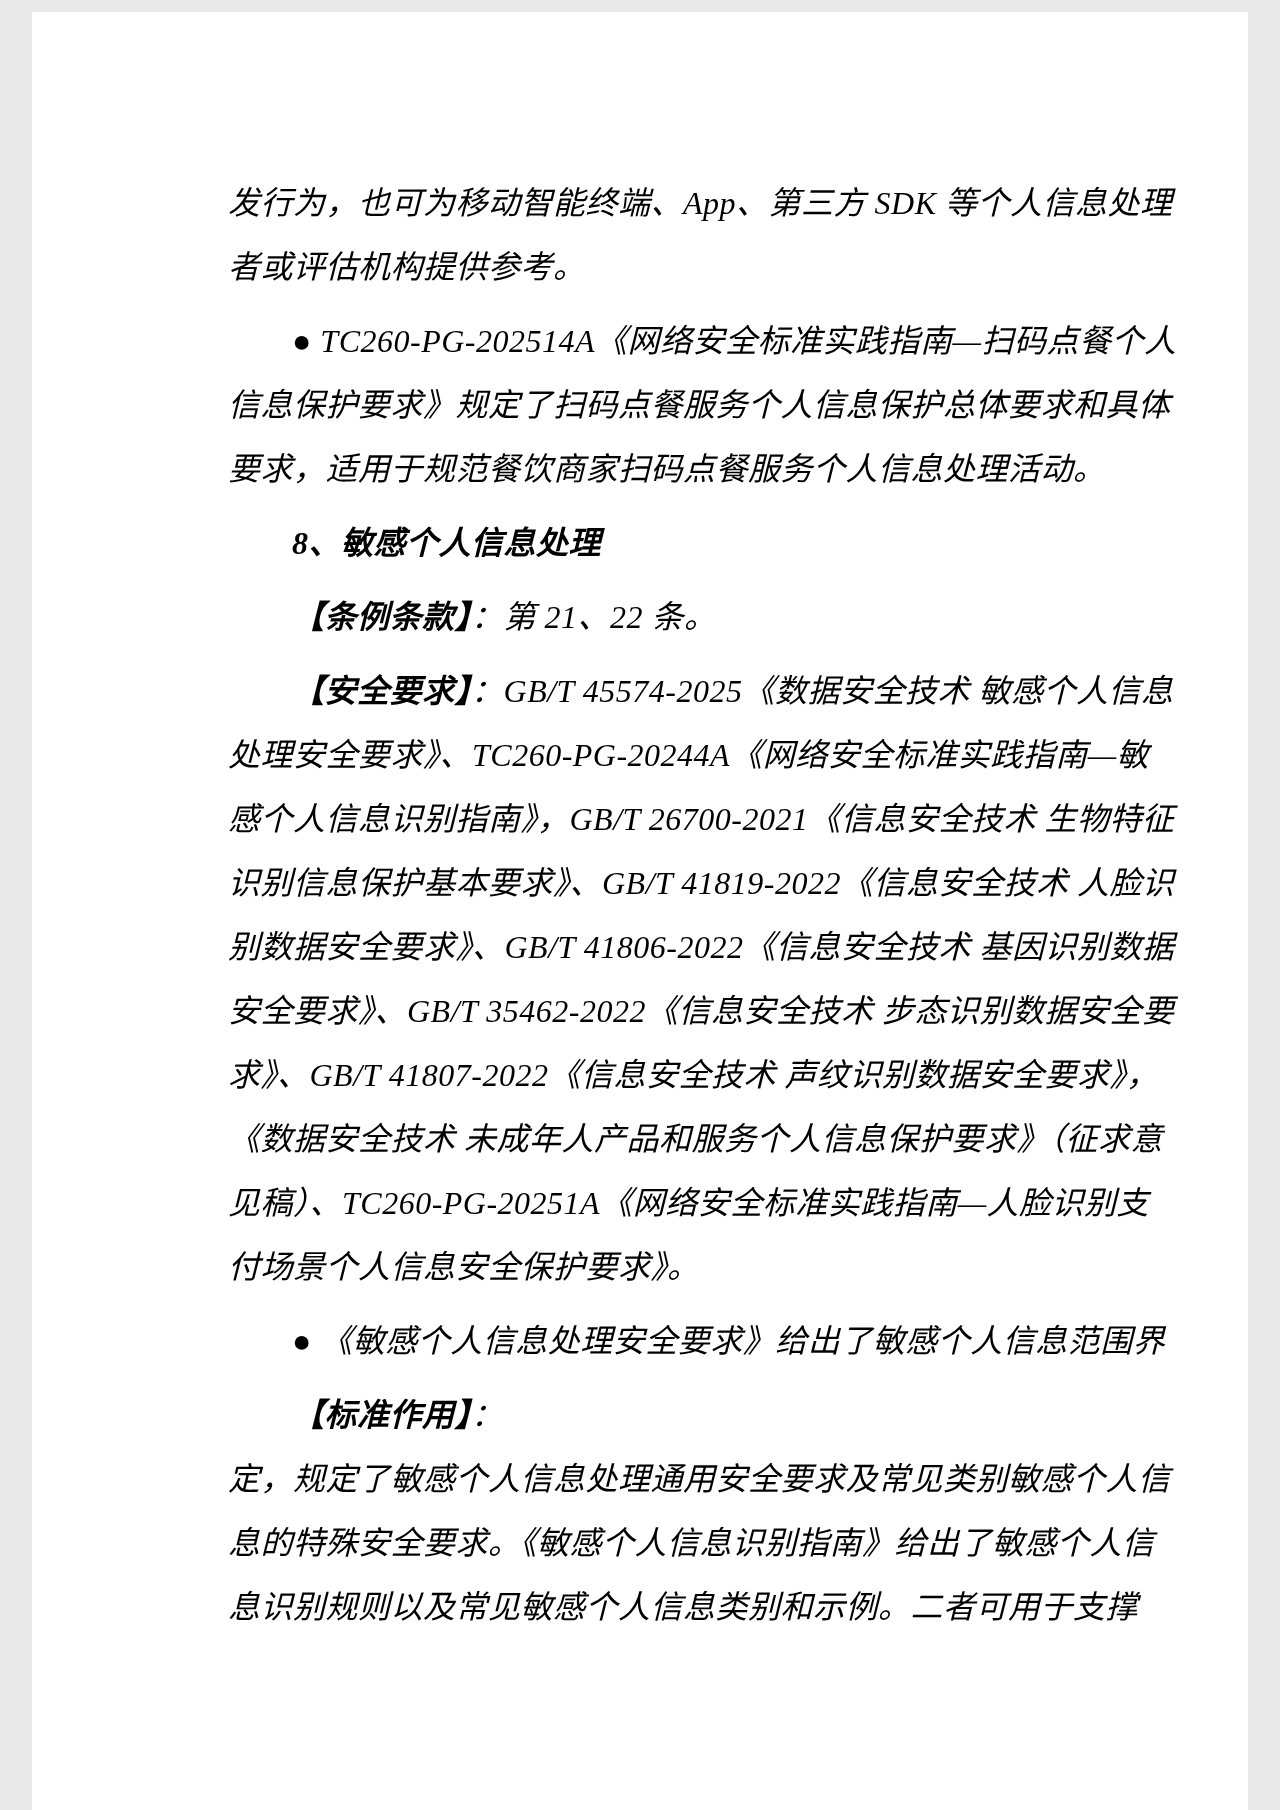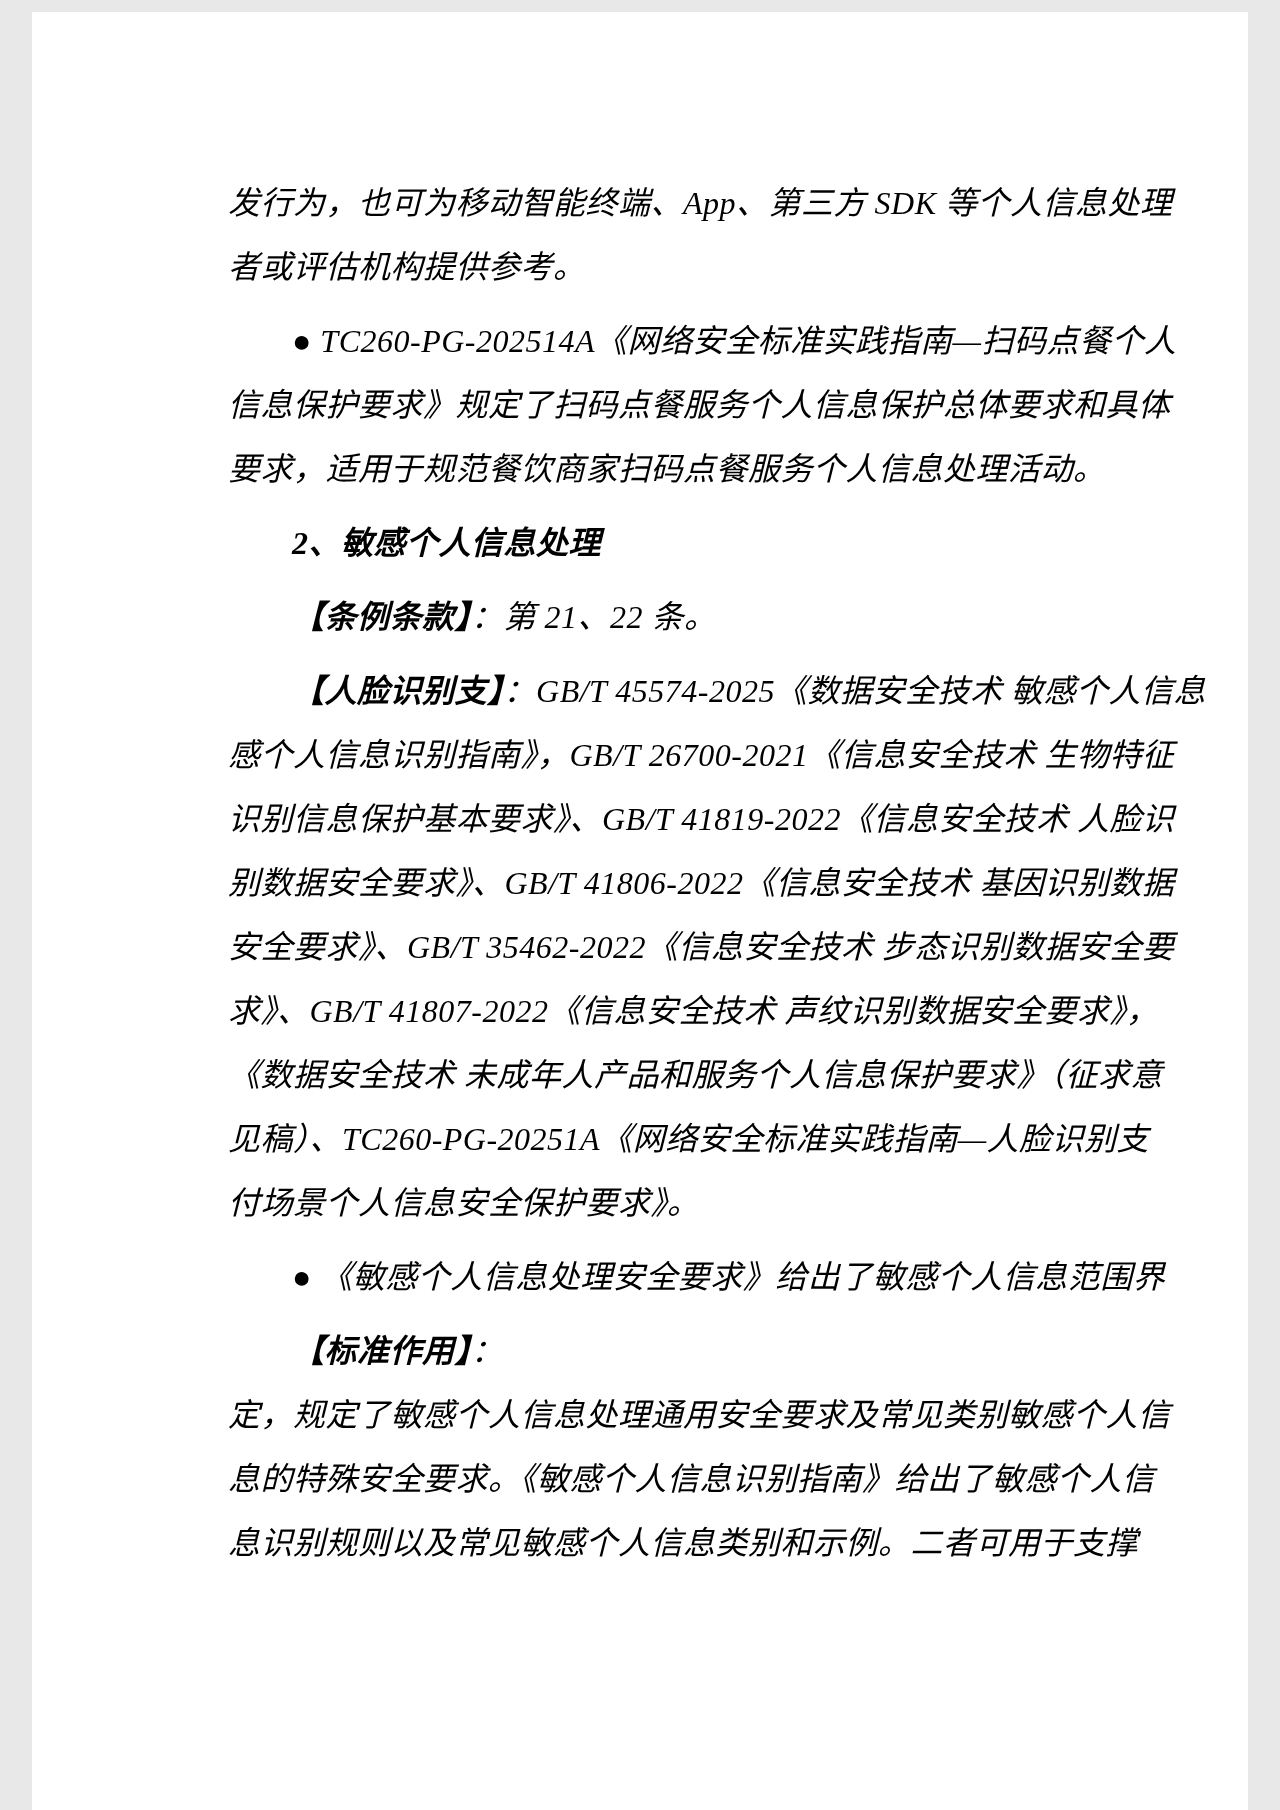--- a/index.html
+++ b/index.html
@@ -43,25 +43,26 @@
 <div class="page">
   <div class="content">
 
     <div class="line">发行为，也可为移动智能终端、App、第三方 SDK 等个人信息处理</div>
     <div class="line end">者或评估机构提供参考。</div>
 
     <div class="line pstart indent">● TC260-PG-202514A《网络安全标准实践指南—扫码点餐个人</div>
     <div class="line">信息保护要求》规定了扫码点餐服务个人信息保护总体要求和具体</div>
     <div class="line end">要求，适用于规范餐饮商家扫码点餐服务个人信息处理活动。</div>
 
-    <div class="line pstart indent end heading">2、敏感个人信息处理</div>
+    <div class="line pstart indent end heading">8、敏感个人信息处理</div>
 
     <div class="line pstart indent end"><b>【条例条款】</b><span>：第 21、22 条。</span></div>
 
-    <div class="line pstart indent"><b>【人脸识别支】</b><span>：GB/T 45574-2025《数据安全技术 敏感个人信息</span></div>
+    <div class="line pstart indent"><b>【安全要求】</b><span>：GB/T 45574-2025《数据安全技术 敏感个人信息</span></div>
+    <div class="line">处理安全要求》、TC260-PG-20244A《网络安全标准实践指南—敏</div>
     <div class="line">感个人信息识别指南》，GB/T 26700-2021《信息安全技术 生物特征</div>
     <div class="line">识别信息保护基本要求》、GB/T 41819-2022《信息安全技术 人脸识</div>
     <div class="line">别数据安全要求》、GB/T 41806-2022《信息安全技术 基因识别数据</div>
     <div class="line">安全要求》、GB/T 35462-2022《信息安全技术 步态识别数据安全要</div>
     <div class="line">求》、GB/T 41807-2022《信息安全技术 声纹识别数据安全要求》，</div>
     <div class="line">《数据安全技术 未成年人产品和服务个人信息保护要求》（征求意</div>
     <div class="line">见稿）、TC260-PG-20251A《网络安全标准实践指南—人脸识别支</div>
     <div class="line end">付场景个人信息安全保护要求》。</div>
 
     <div class="line pstart indent">● 《敏感个人信息处理安全要求》给出了敏感个人信息范围界</div>

